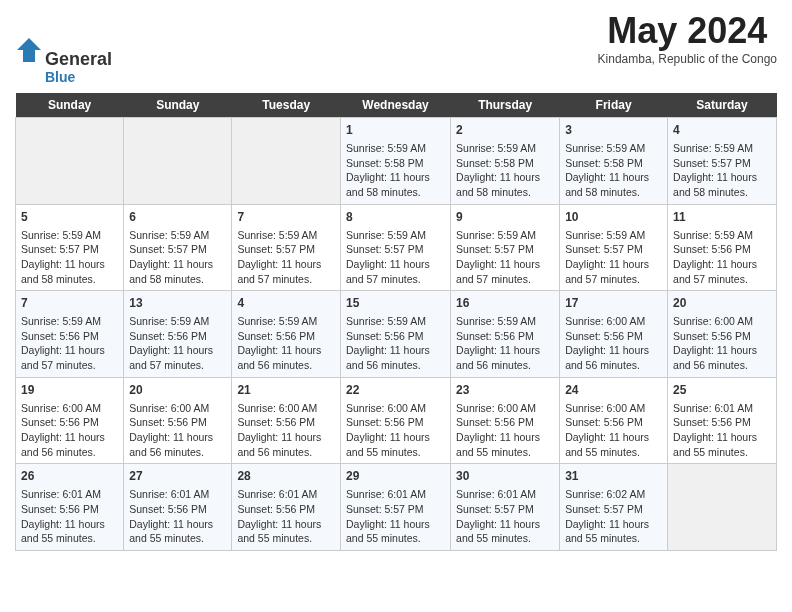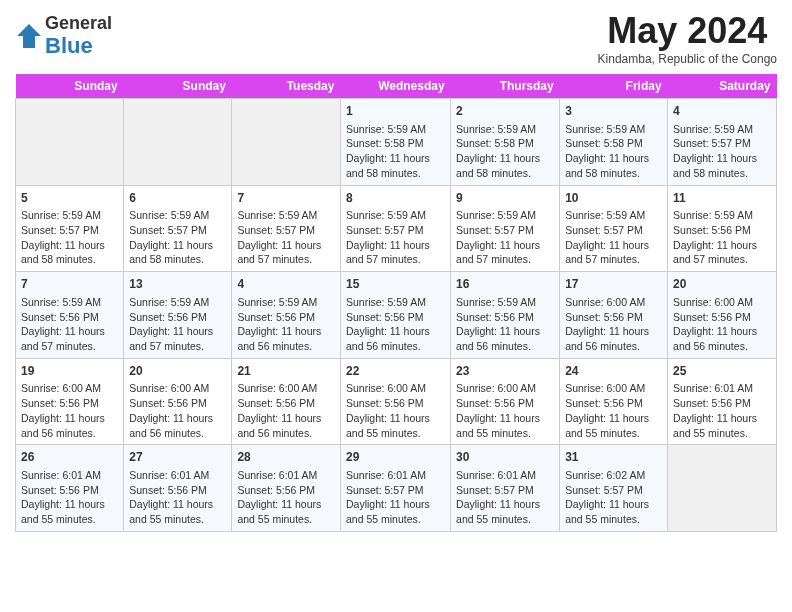--- a/index.html
+++ b/index.html
@@ -18,28 +18,29 @@
     }
     .logo {
       display: flex;
       align-items: center;
       margin-top: 4px;
     }
     .logo-text {
       display: flex;
       flex-direction: column;
       line-height: 1.1;
+      margin-top: 36px;
     }
     .logo-general {
       font-size: 18px;
       font-weight: bold;
       color: #333;
     }
     .logo-blue {
-      font-size: 22px;
+      font-size: 14px;
       font-weight: bold;
       color: #2a7ab5;
     }
     .logo-icon {
       width: 28px;
       height: 28px;
       margin-right: 2px;
     }
     .title-block {
       text-align: center;
@@ -52,23 +53,23 @@
     .subtitle {
       font-size: 12px;
       color: #444;
     }
     table {
       width: 100%;
       border-collapse: collapse;
       font-size: 11px;
     }
     thead tr th {
-      background-color: #d946ef;
+      background-color: #404040;
       color: #fff;
-      text-align: right;
+      text-align: center;
       padding: 5px 6px;
       font-size: 12px;
       font-weight: bold;
     }
     tbody tr td {
       vertical-align: top;
       padding: 4px 5px;
       border: 1px solid #ccc;
       width: 113px;
       min-height: 75px;

